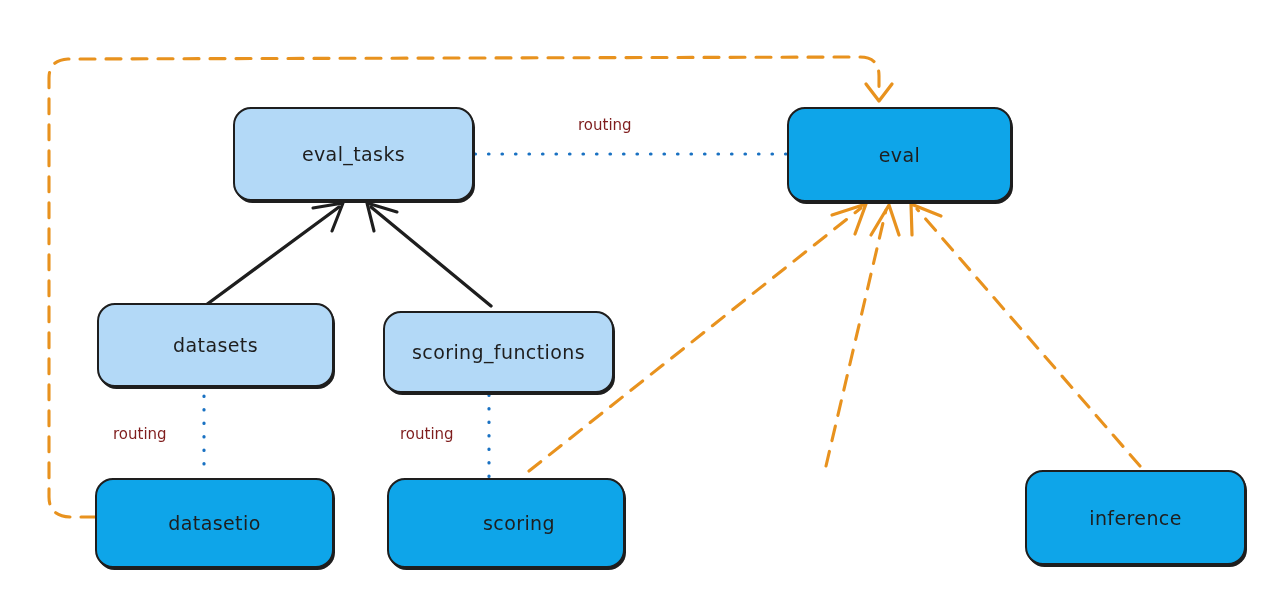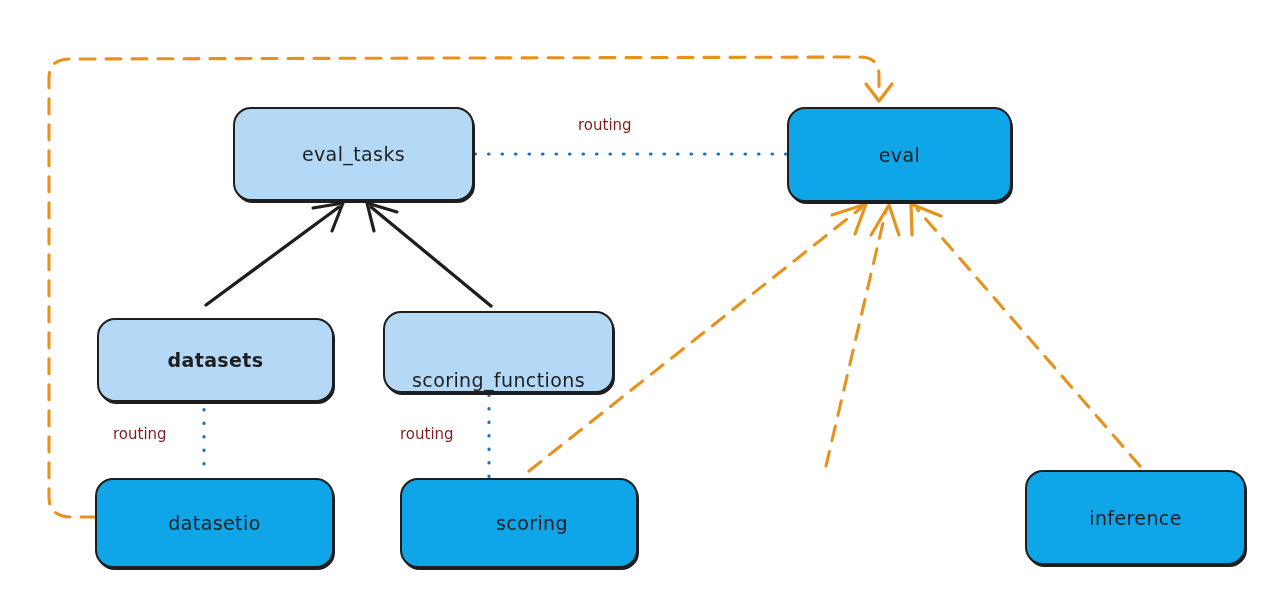--- a/index.html
+++ b/index.html
@@ -109,33 +109,33 @@
   </svg>
 
   <div class="node node-blue" style="left:233px; top:107px; width:241px; height:94px;">
     <span class="node-label">eval_tasks</span>
   </div>
 
   <div class="node node-green" style="left:787px; top:107px; width:225px; height:95px;">
     <span class="node-label">eval</span>
   </div>
 
-  <div class="node node-blue" style="left:97px; top:318px; width:237px; height:84px;font-weight:bold;">
+  <div class="node node-blue" style="left:97px; top:303px; width:237px; height:84px;">
     <span class="node-label">datasets</span>
   </div>
 
-  <div class="node node-blue" style="left:383px; top:311px; width:231px; height:82px;align-items:flex-end;">
+  <div class="node node-blue" style="left:383px; top:311px; width:231px; height:82px;">
     <span class="node-label">scoring_functions</span>
   </div>
 
   <div class="node node-green" style="left:95px; top:478px; width:239px; height:90px;">
     <span class="node-label">datasetio</span>
   </div>
 
-  <div class="node node-green" style="left:400px; top:478px; width:238px; height:90px;padding-left:26px;">
+  <div class="node node-green" style="left:387px; top:478px; width:238px; height:90px;padding-left:26px;">
     <span class="node-label">scoring</span>
   </div>
 
 
   <div class="node node-green" style="left:1025px; top:470px; width:221px; height:95px;">
     <span class="node-label">inference</span>
   </div>
 
   <div class="edge-label" style="left:578px; top:116px;">routing</div>
 

